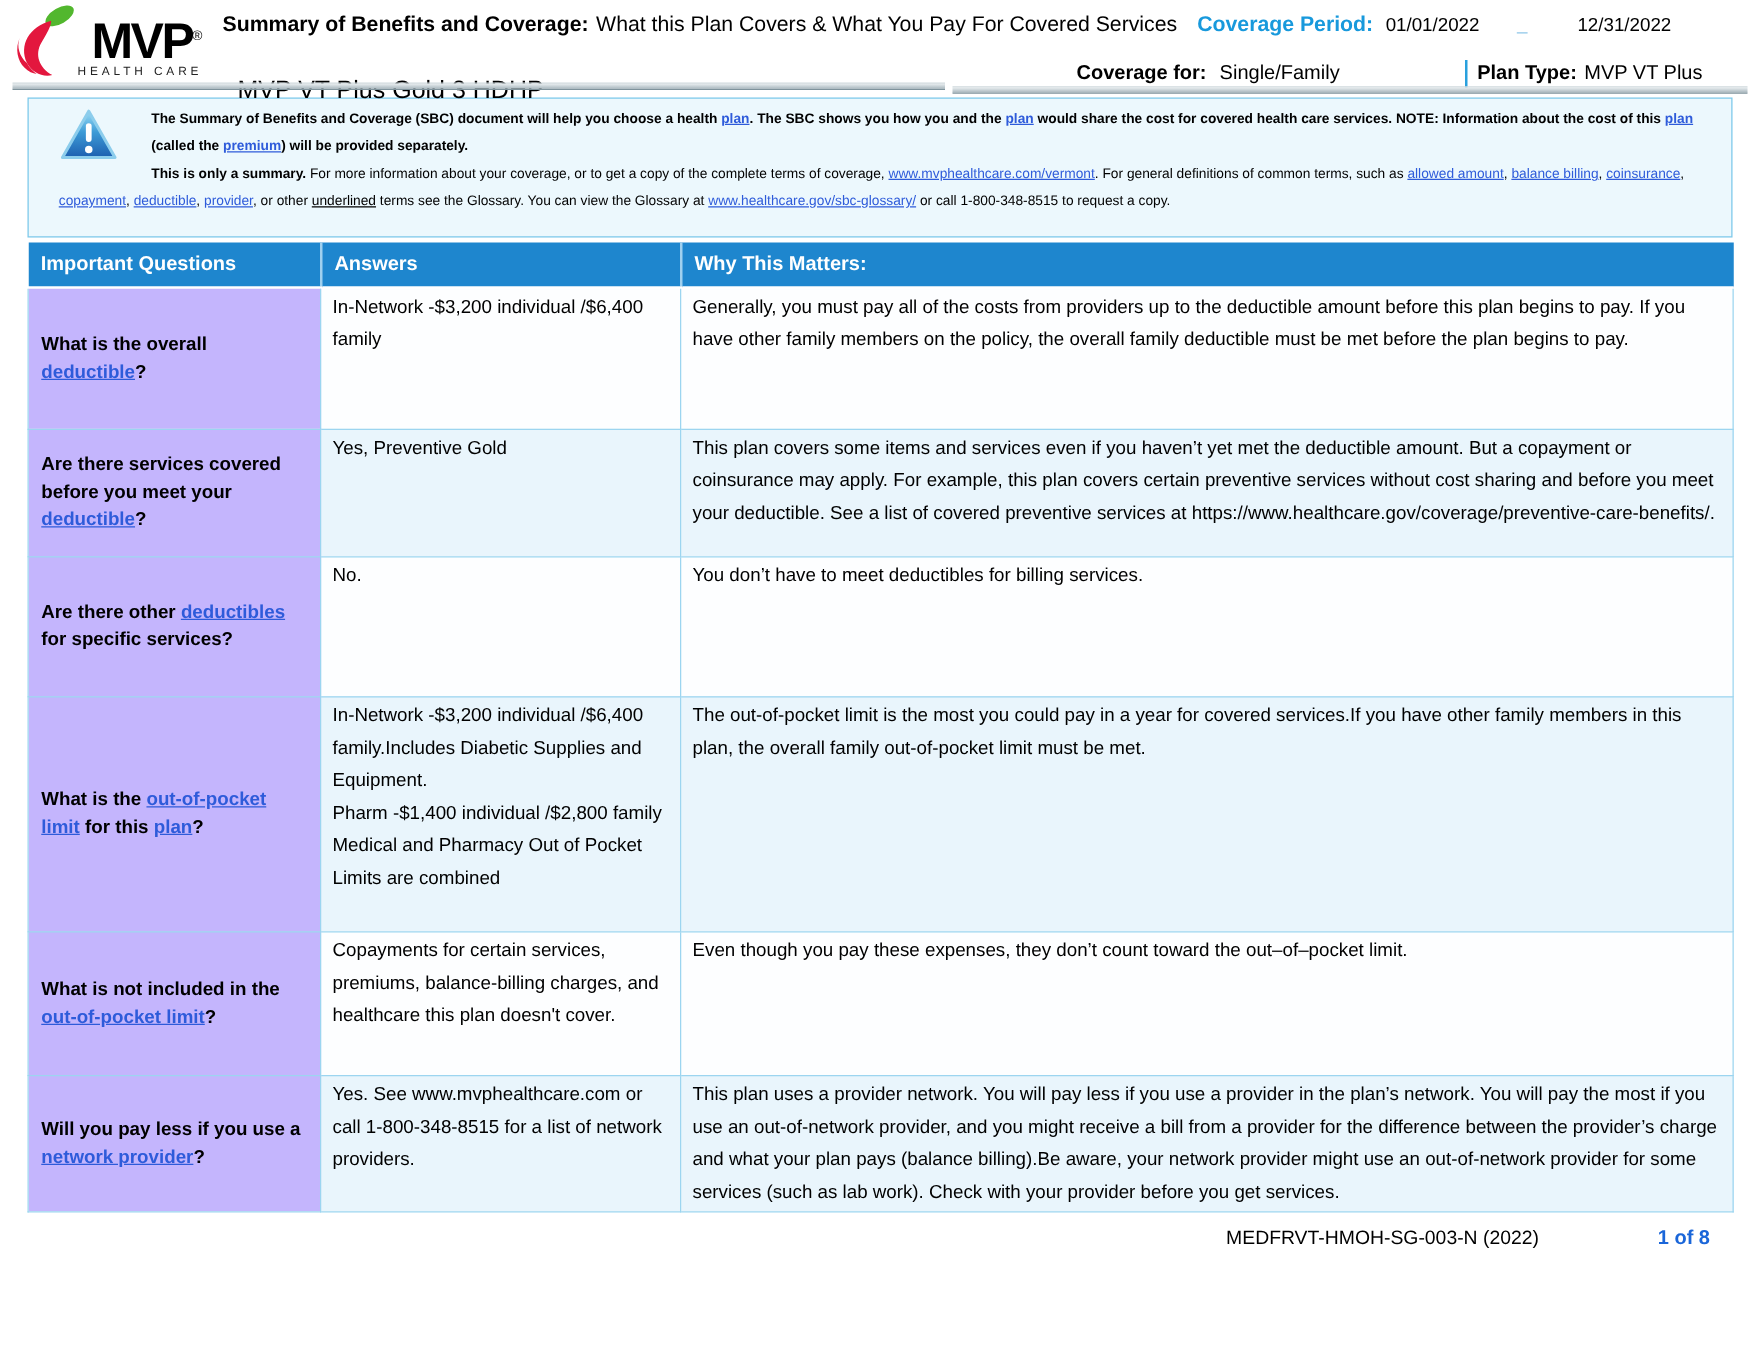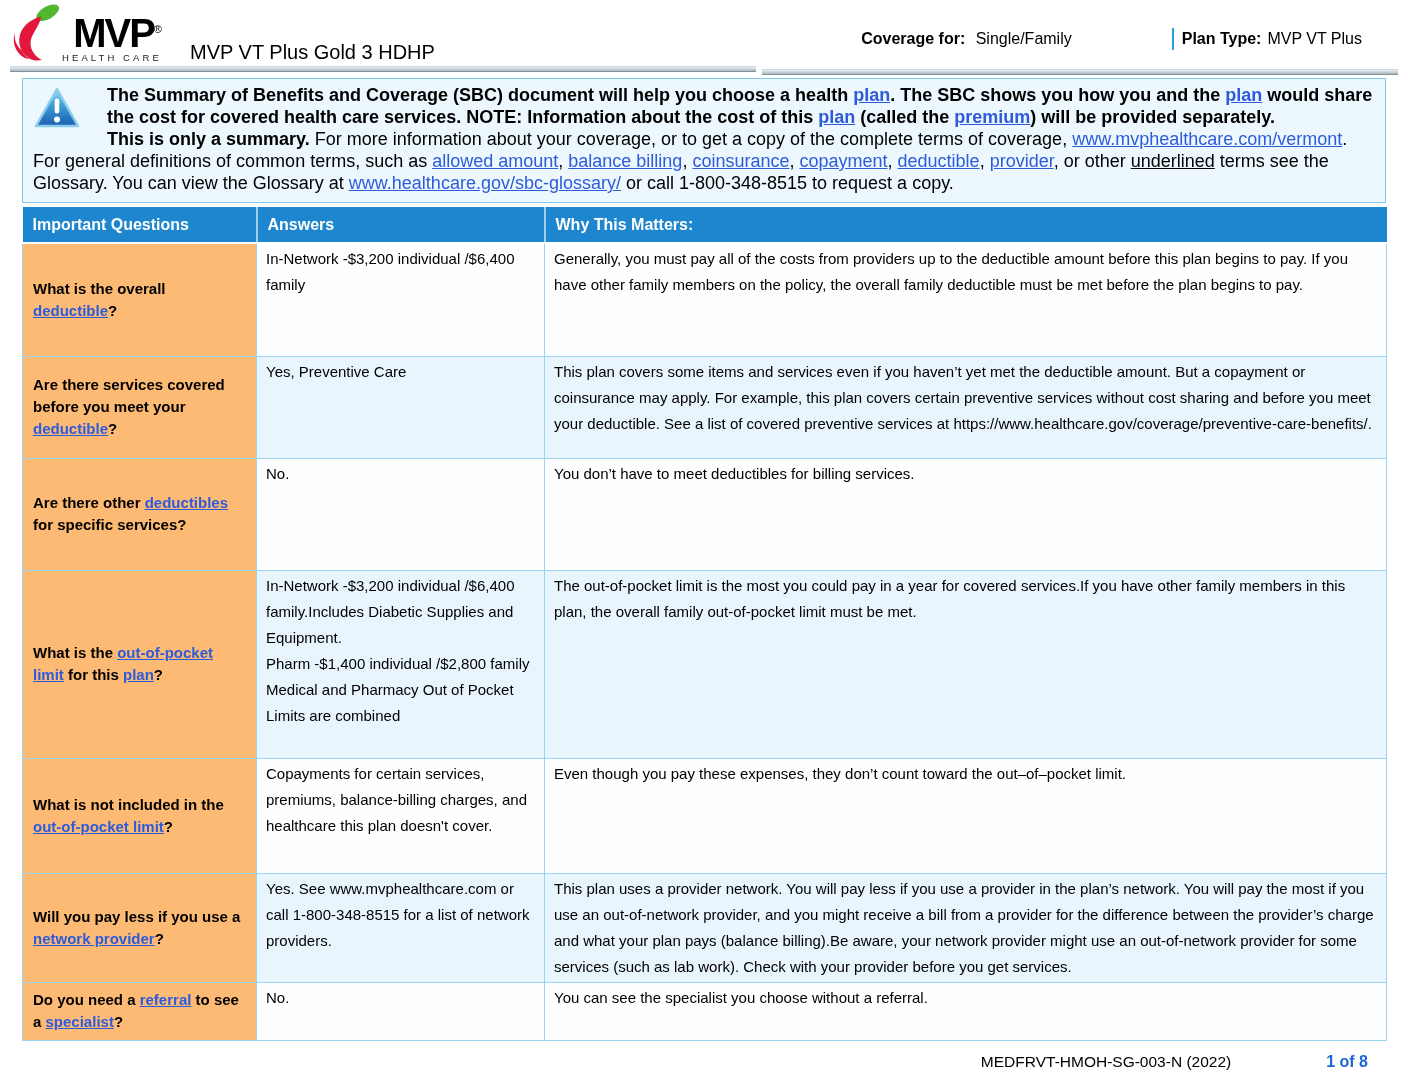--- a/index.html
+++ b/index.html
@@ -36,34 +36,34 @@
 
   
   .rule { position:absolute; top:66px; left:10px; right:10px; height:12px; }
   .rule span { position:absolute; height:6px;
     background:linear-gradient(#e9eef0, #a9b7be); border-bottom:1px solid #7f939c; border-top:1px solid #cfd9dd; }
   .rule .rule-left { left:0; width:746px; top:0; }
   .rule .rule-right { left:752px; right:0; top:3px; }
 
   
   .intro { margin:14px 22px 4px; background:#ecf8fd; border:1px solid #7ec9ea;
-    padding:5px 12px 8px 10px; font-size:18px; line-height:22px; min-height:112px; }
+    padding:5px 12px 8px 24px; font-size:11px; line-height:22px; min-height:112px; }
   .warn-wrap { float:left; width:74px; height:66px; padding-top:3px; }
   .intro p { margin:0; }
   .p1 { font-weight:bold; }
   .lnk { color:#2e5bda; text-decoration:underline; cursor:pointer; }
   .u-black { text-decoration:underline; }
 
   
   table { border-collapse:collapse; margin:3px 22px 0; width:1364px; table-layout:fixed; font-size:15px; }
   thead th { background:#1e86ce; color:#fff; text-align:left; font-size:16px; font-weight:bold;
     height:36px; padding:0 0 0 10px; border-bottom:2px solid #ffffff; }
   thead th + th { border-left:2px solid #9fd0ef; }
   tbody td { border:1px solid #9cd5f0; vertical-align:top; padding:2px 9px; line-height:26px; background:#fdfeff; }
-  td.qcell { background:#fdba74; vertical-align:middle; font-weight:bold; line-height:22px; padding:6px 10px; }
+  td.qcell { background:#c4b5fd; vertical-align:middle; font-weight:bold; line-height:22px; padding:6px 10px; }
   tr.shaded td.acell, tr.shaded td.wcell { background:#e9f5fc; }
   tbody tr:nth-child(1) td { height:113px; }
   tbody tr:nth-child(2) td { height:102px; }
   tbody tr:nth-child(3) td { height:112px; }
   tbody tr:nth-child(4) td { height:188px; }
   tbody tr:nth-child(5) td { height:115px; }
   tbody tr:nth-child(6) td { height:92px; }
   tbody tr:nth-child(7) td { height:58px; vertical-align:top; }
   tbody tr:nth-child(7) td.qcell { vertical-align:top; }
 
@@ -84,20 +84,28 @@
         <path d="M32 15 C 14 20 5 35 12 50 C 16 58 25 62 33 60 C 22 54 18 43 24 33 C 28 26 32 20 32 15 Z" fill="#e3173e"></path>
         <path d="M12 50 C 6 45 3 36 6 29 C 2 38 4 48 10 54 C 13 57 17 59 20 59 C 17 57 14 54 12 50 Z" fill="#e3173e"></path>
       </svg>
       <div class="logo-text">
         <div class="brand"><span>MVP</span><span class="reg">®</span></div>
         <div class="tagline">HEALTH CARE</div>
       </div>
     </div>
 
     <div class="title-block">
+      <div class="line1">
+        <span class="t-bold">Summary of Benefits and Coverage:</span>
+        <span class="t-rest">What this Plan Covers &amp; What You Pay For Covered Services</span>
+        <span class="cp-label">Coverage Period:</span>
+        <span class="cp-date">01/01/2022</span>
+        <span class="cp-sep">_</span>
+        <span class="cp-date">12/31/2022</span>
+      </div>
       <div class="line2">
         <span class="plan-name">MVP VT Plus Gold 3 HDHP</span>
         <span class="cf-group">
           <span class="bold-label">Coverage for:</span>
           <span class="label-val">Single/Family</span>
         </span>
         <span class="pt-group">
           <span class="vbar"></span>
           <span class="bold-label">Plan Type:</span>
           <span class="label-val">MVP VT Plus</span>
@@ -147,21 +155,21 @@
         <tr>
           <td class="qcell"><span>What is the overall </span><a class="lnk">deductible</a><span>?</span></td>
           <td class="acell">
             <div>In-Network -$3,200 individual /$6,400 family</div>
           </td>
           <td class="wcell">Generally, you must pay all of the costs from providers up to the deductible amount before this plan begins to pay. If you have other family members on the policy, the overall family deductible must be met before the plan begins to pay.</td>
         </tr>
         <tr class="shaded">
           <td class="qcell"><span>Are there services covered before you meet your </span><a class="lnk">deductible</a><span>?</span></td>
           <td class="acell">
-            <div>Yes, Preventive Care</div>
+            <div>Yes, Preventive Gold</div>
           </td>
           <td class="wcell">This plan covers some items and services even if you haven’t yet met the deductible amount. But a copayment or coinsurance may apply. For example, this plan covers certain preventive services without cost sharing and before you meet your deductible. See a list of covered preventive services at https://www.healthcare.gov/coverage/preventive-care-benefits/.</td>
         </tr>
         <tr>
           <td class="qcell"><span>Are there other </span><a class="lnk">deductibles</a><span> for specific services?</span></td>
           <td class="acell">
             <div>No.</div>
           </td>
           <td class="wcell">You don’t have to meet deductibles for billing services.</td>
         </tr>
@@ -180,27 +188,20 @@
             <div>Copayments for certain services, premiums, balance-billing charges, and healthcare this plan doesn't cover.</div>
           </td>
           <td class="wcell">Even though you pay these expenses, they don’t count toward the out–of–pocket limit.</td>
         </tr>
         <tr class="shaded">
           <td class="qcell"><span>Will you pay less if you use a </span><a class="lnk">network provider</a><span>?</span></td>
           <td class="acell">
             <div>Yes. See www.mvphealthcare.com or call 1-800-348-8515 for a list of network providers.</div>
           </td>
           <td class="wcell">This plan uses a provider network. You will pay less if you use a provider in the plan’s network. You will pay the most if you use an out-of-network provider, and you might receive a bill from a provider for the difference between the provider’s charge and what your plan pays (balance billing).Be aware, your network provider might use an out-of-network provider for some services (such as lab work). Check with your provider before you get services.</td>
-        </tr>
-        <tr>
-          <td class="qcell"><span>Do you need a </span><a class="lnk">referral</a><span> to see a </span><a class="lnk">specialist</a><span>?</span></td>
-          <td class="acell">
-            <div>No.</div>
-          </td>
-          <td class="wcell">You can see the specialist you choose without a referral.</td>
         </tr>
       </tbody>
   </table>
 
   <footer>
     <span class="doc-code">MEDFRVT-HMOH-SG-003-N (2022)</span>
     <span class="page-num">1 of 8</span>
   </footer>
 
 </div>

